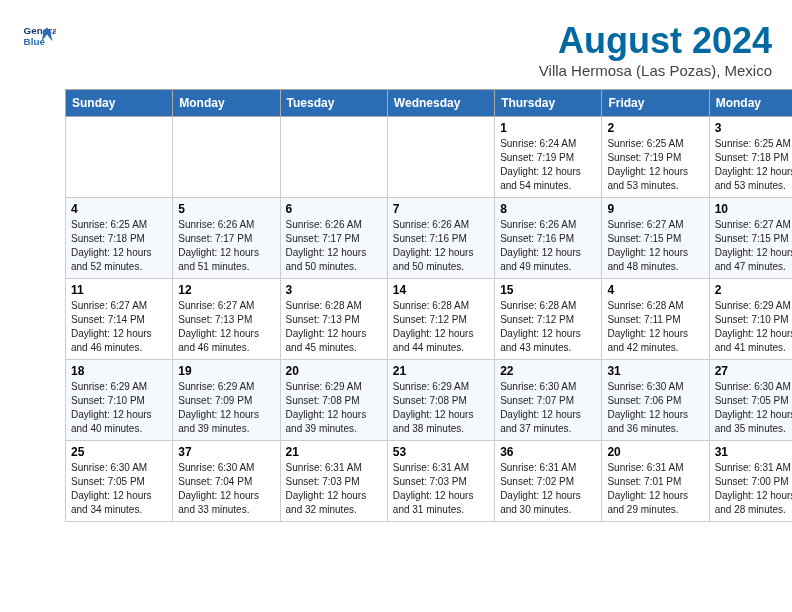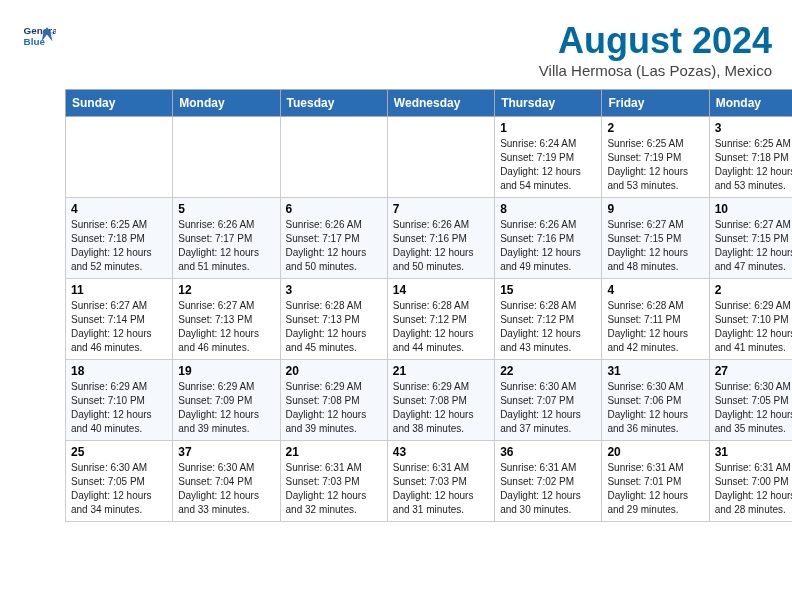--- a/index.html
+++ b/index.html
@@ -224,21 +224,21 @@
         </td>
         <td>
           <div class="day-number">37</div>
           <div class="day-detail">Sunrise: 6:30 AM<br>Sunset: 7:04 PM<br>Daylight: 12 hours and 33 minutes.</div>
         </td>
         <td>
           <div class="day-number">21</div>
           <div class="day-detail">Sunrise: 6:31 AM<br>Sunset: 7:03 PM<br>Daylight: 12 hours and 32 minutes.</div>
         </td>
         <td>
-          <div class="day-number">43</div>
+          <div class="day-number">53</div>
           <div class="day-detail">Sunrise: 6:31 AM<br>Sunset: 7:03 PM<br>Daylight: 12 hours and 31 minutes.</div>
         </td>
         <td>
           <div class="day-number">36</div>
           <div class="day-detail">Sunrise: 6:31 AM<br>Sunset: 7:02 PM<br>Daylight: 12 hours and 30 minutes.</div>
         </td>
         <td>
           <div class="day-number">20</div>
           <div class="day-detail">Sunrise: 6:31 AM<br>Sunset: 7:01 PM<br>Daylight: 12 hours and 29 minutes.</div>
         </td>

